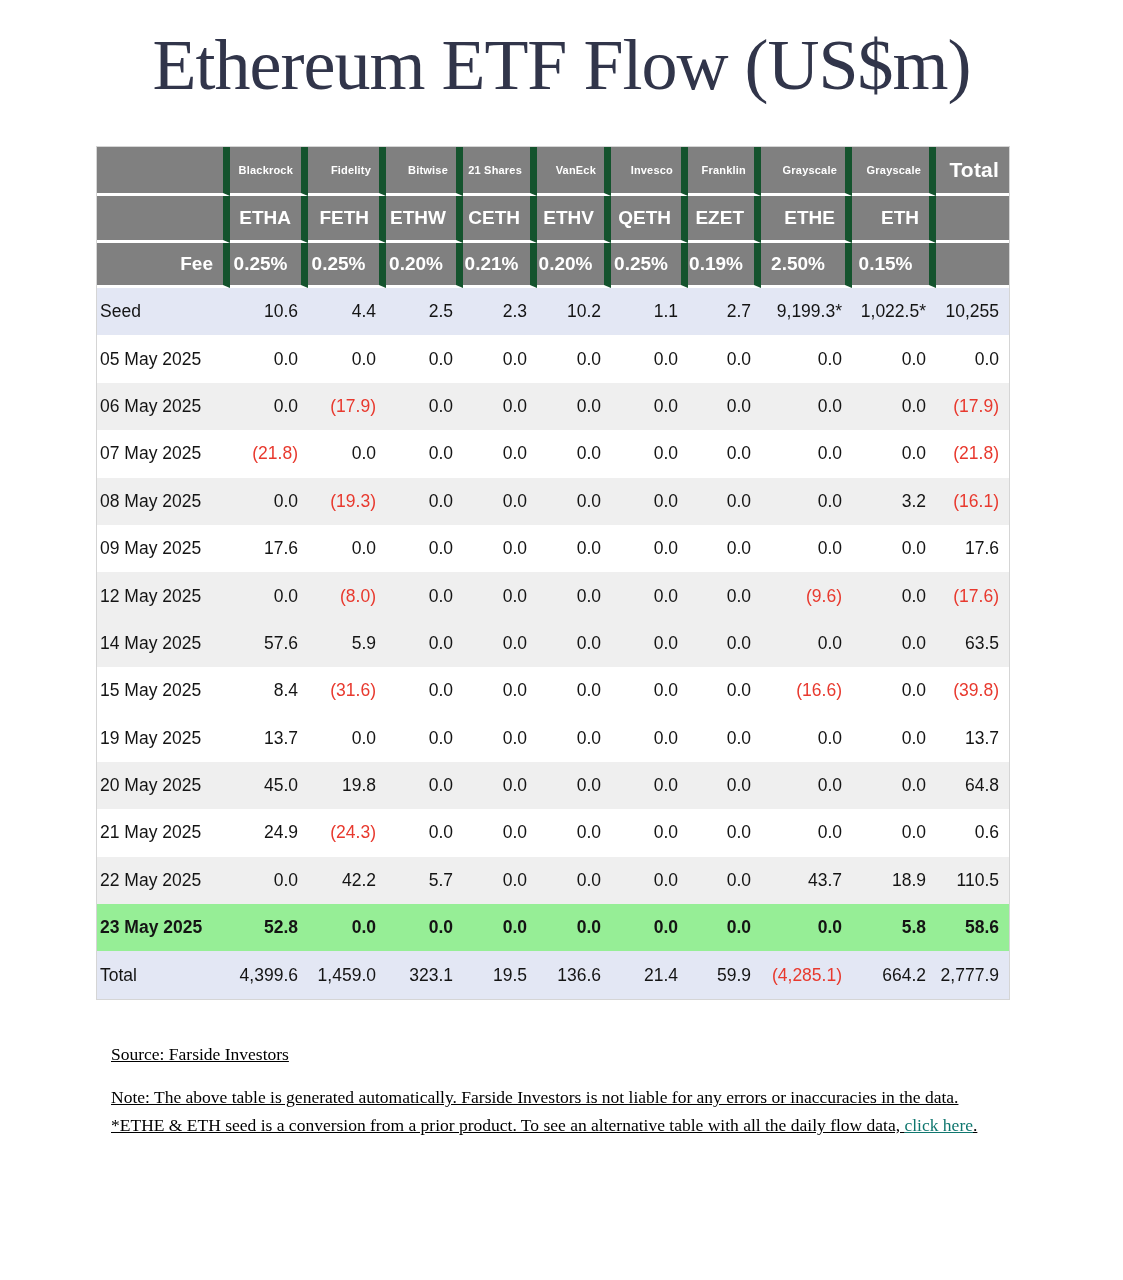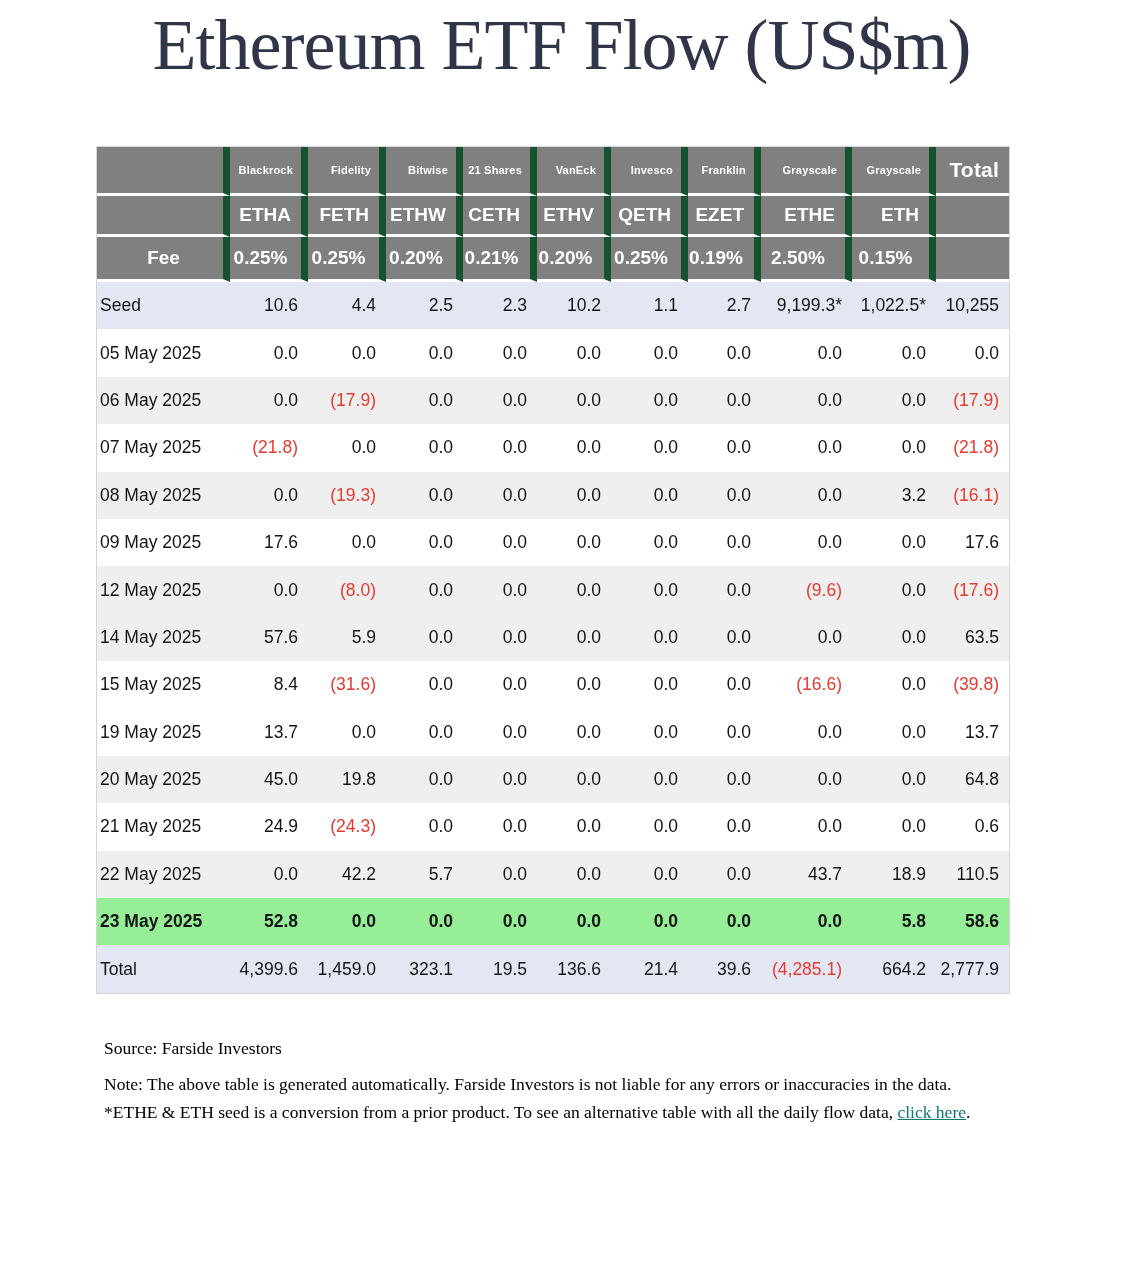--- a/index.html
+++ b/index.html
@@ -12,21 +12,21 @@
     --table-border:#d5d5d5;
   }
   *{box-sizing:border-box;}
   html,body{margin:0;padding:0;}
   body{
     width:1123px;height:1280px;background:#ffffff;overflow:hidden;
     font-family:"Liberation Sans",sans-serif;color:#141414;
   }
   .page-title{
     margin:0 0 0 0;
-    padding-top:8px;
+    padding-top:28px;
     height:146px;
     font-family:"Liberation Serif",serif;
     font-weight:400;
     font-size:72px;
     line-height:1.05;
     letter-spacing:-1px;
     color:var(--title-color);
     text-align:center;
     white-space:nowrap;
   }
@@ -43,23 +43,23 @@
     color:#ffffff;
     font-weight:700;
     vertical-align:middle;
     border-right:7px solid #14532d;
     border-bottom:3px solid #ffffff;
     padding:0;
   }
   thead tr th:last-child{border-right:0;}
   tr.providers th{height:49px;font-size:11px;letter-spacing:0.2px;text-align:right;padding-right:8px;}
   tr.providers th.total-h{font-size:21px;padding-right:10px;}
-  tr.tickers th{height:41px;font-size:19px;text-align:right;padding-right:10px;}
+  tr.tickers th{height:47px;font-size:19px;text-align:right;padding-right:10px;}
   tr.fees th{height:45px;font-size:19px;padding-right:10px;}
-  tr.fees th.fee-label{text-align:center;padding-left:17px;}
+  tr.fees th.fee-label{text-align:right;padding-left:17px;}
   thead th.corner{padding:0;}
   tbody td{
     height:47.4px;
     font-size:17.5px;
     vertical-align:middle;
     padding:0;
     background:#ffffff;
   }
   tbody td.rowlabel{text-align:left;padding-left:3px;}
   tbody td.val{text-align:right;padding-right:10px;}
@@ -68,21 +68,21 @@
   tbody tr.green td{background:var(--latest-bg);font-weight:bold;}
   tbody td.neg{color:var(--neg);}
   .footer{
     margin:40px 0 0 96px;
     width:905px;
     font-family:"Liberation Serif",serif;
     font-size:17.5px;
     color:#000000;
     line-height:28px;
   }
-  .footer p{margin:8px;}
+  .footer p{margin:15px;text-decoration:underline;}
   .footer .source-line{margin-bottom:1px;}
   .footer a{color:#0f766e;text-decoration:underline;cursor:pointer;}
 </style>
 </head>
 <body>
 
 <h1 class="page-title">Ethereum ETF Flow (US$m)</h1>
 
 <table class="flow">
   <colgroup>
@@ -323,21 +323,21 @@
         <td class="val">58.6</td>
       </tr>
       <tr class="total">
         <td class="rowlabel">Total</td>
         <td class="val">4,399.6</td>
         <td class="val">1,459.0</td>
         <td class="val">323.1</td>
         <td class="val">19.5</td>
         <td class="val">136.6</td>
         <td class="val">21.4</td>
-        <td class="val">39.6</td>
+        <td class="val">59.9</td>
         <td class="val neg">(4,285.1)</td>
         <td class="val">664.2</td>
         <td class="val">2,777.9</td>
       </tr>
     </tbody>
 </table>
 
 <div class="footer">
   <p class="source-line">Source: Farside Investors</p>
   <p><span>Note: The above table is generated automatically. Farside Investors is not liable for any errors or inaccuracies in the data. *ETHE &amp; ETH seed is a conversion from a prior product.  To see an alternative table with all the daily flow data, </span><a>click here</a><span>.</span></p>

